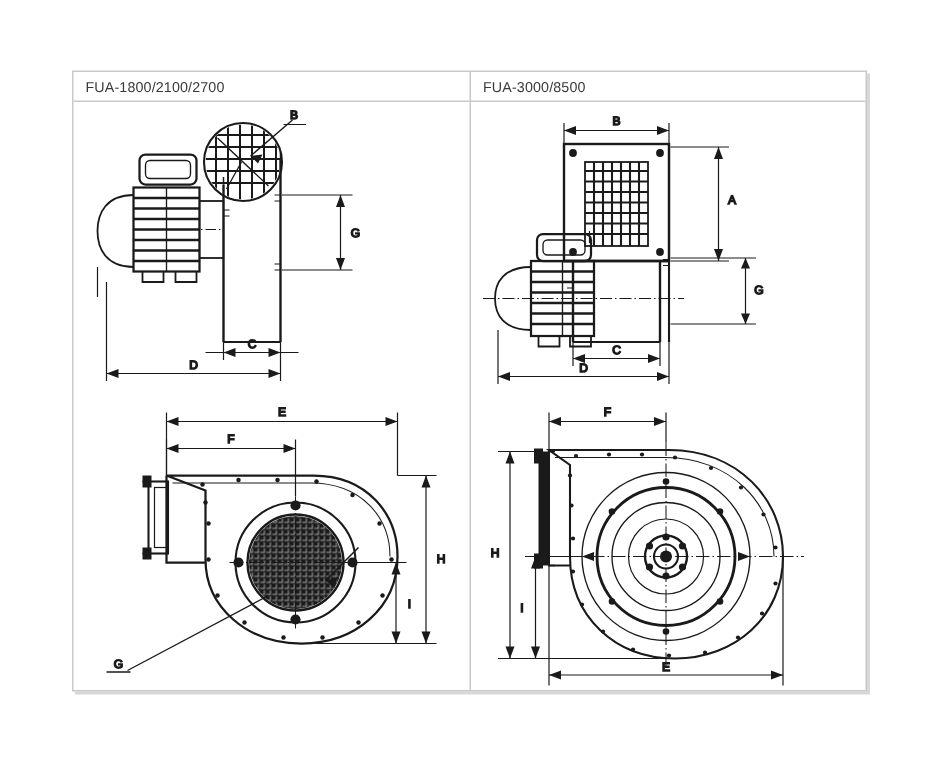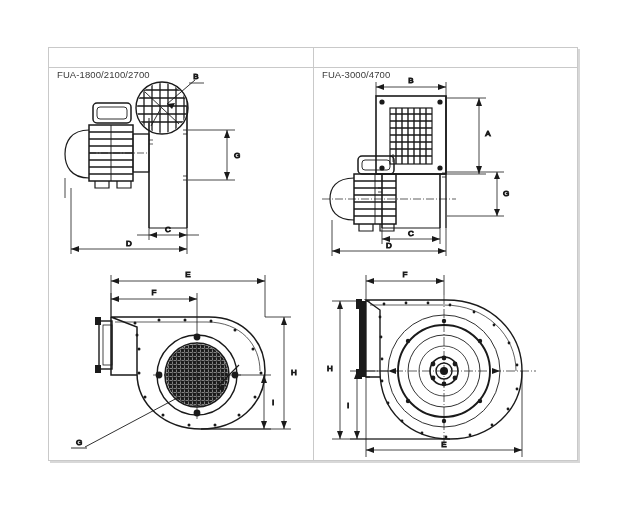--- a/index.html
+++ b/index.html
@@ -24,21 +24,21 @@
   .col-divider{
     position:absolute;left:264px;top:0;width:1px;height:100%;
     background:#c9c9c9;
   }
   .header-row{
     position:absolute;left:0;top:0;width:100%;height:20px;
     border-bottom:1px solid #c9c9c9;
     box-sizing:border-box;
   }
   .header-cell{
-    position:absolute;top:16px;height:20px;
+    position:absolute;top:0;height:20px;
     display:flex;align-items:center;
     font-size:9.5px;color:#3a3a3a;
     letter-spacing:.1px;
     white-space:nowrap;
   }
   .header-cell.left{left:0;width:264px;padding-left:8px;}
   .header-cell.right{left:265px;width:265px;padding-left:8px;}
 
   
   .cell{position:absolute;overflow:hidden;}
@@ -54,21 +54,21 @@
 </style>
 </head>
 <body>
 
 <div id="stage">
 
   <div class="table-frame">
 
     <div class="header-row">
       <div class="header-cell left">FUA-1800/2100/2700</div>
-      <div class="header-cell right">FUA-3000/4700</div>
+      <div class="header-cell right">FUA-3000/8500</div>
     </div>
 
     <div class="col-divider"></div>
 
     <div class="cell q-tl">
       <svg width="264" height="197" viewBox="0 0 264 197" xmlns="http://www.w3.org/2000/svg">
         <g fill="none" stroke="#1a1a1a" stroke-width="1" shape-rendering="geometricPrecision">
 
           <path d="M100 55 L100 160" stroke-width="1.6"></path>
           <path d="M138 38 L138 160" stroke-width="1.6"></path>

